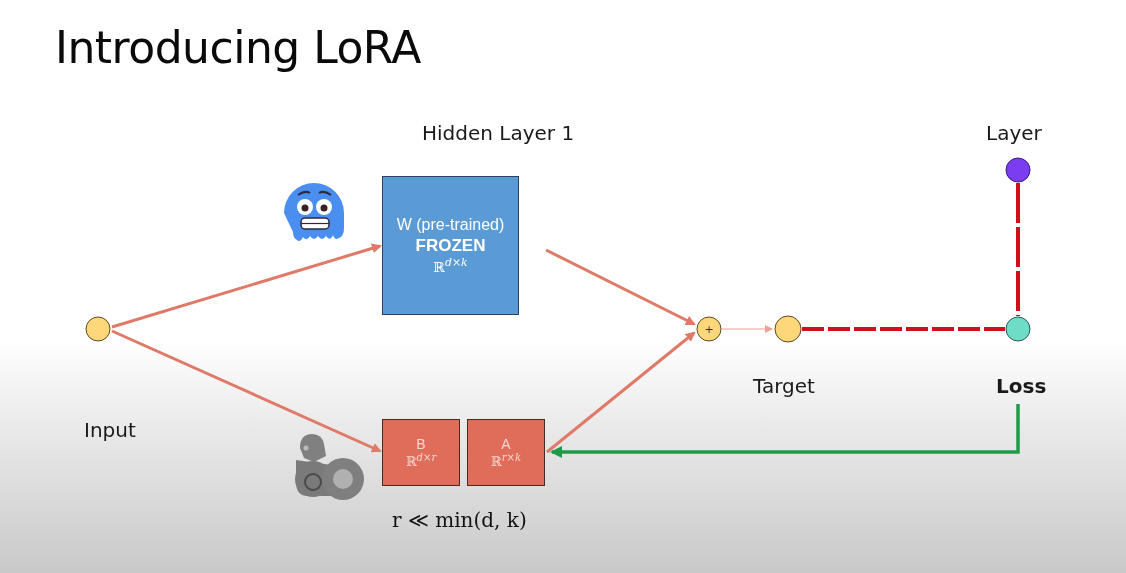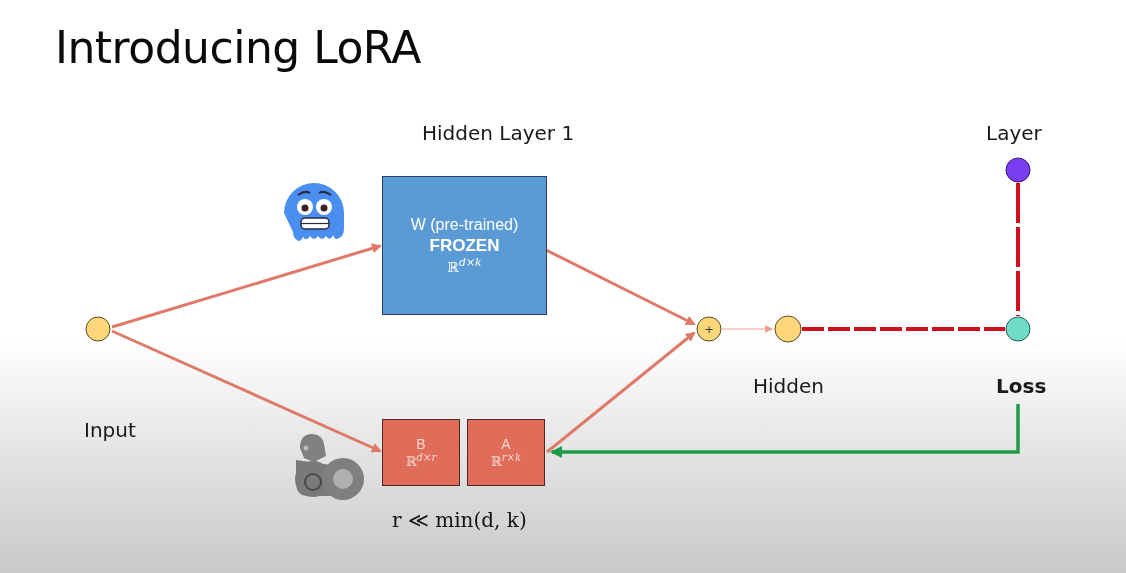--- a/index.html
+++ b/index.html
@@ -7,21 +7,21 @@
       width:1126px; height:573px; overflow:hidden; position:relative;
       background: linear-gradient(to bottom, #ffffff 0px, #ffffff 340px, #e9e9e9 430px, #c9c9c9 573px);
       font-family: "DejaVu Sans", sans-serif;
     }
     .title {
       position:absolute; left:37px; top:22px; font-size:44px; color:#0a0a0a;
       font-family:"DejaVu Sans", sans-serif; letter-spacing:-0.5px; font-weight:normal;margin-left:18px;
     }
     .label { position:absolute; font-size:20px; color:#1a1a1a; font-family:"DejaVu Sans", sans-serif; white-space:nowrap; }
     .box { position:absolute; box-sizing:border-box; display:flex; flex-direction:column; align-items:center; justify-content:center; color:#fff; }
-    .wbox { left:382px; top:176px; width:165px; height:139px; background:#5b9bd5; border:1.5px solid #2f3f5f; }
+    .wbox { left:382px; top:176px; width:137px; height:139px; background:#5b9bd5; border:1.5px solid #2f3f5f; }
     .wbox .l1 { font-size:16px; font-family:"Liberation Sans", sans-serif; }
     .wbox .l2 { font-size:17px; font-weight:bold; font-family:Liberation Sans, sans-serif; margin-top:2px; }
     .wbox .l3 { font-size:14px; font-family:"DejaVu Serif", serif; margin-top:0px; }
     .sbox { top:419px; width:78px; height:67px; background:#e06c5a; border:1.5px solid #4a2a22; color:#f5d7d0; }
     .sbox .l1 { font-size:14px; font-family:"Liberation Sans", sans-serif; }
     .sbox .l2 { font-size:13px; font-family:"DejaVu Serif", serif; }
     .sup { font-style:italic; font-size:0.78em; vertical-align:super; }
     .math { position:absolute; left:392px; top:508px; font-family:"DejaVu Serif", serif; font-size:20px; color:#111; white-space:nowrap; }
     svg.diagram { position:absolute; left:0; top:0; }
   </style>
@@ -86,21 +86,21 @@
     <circle cx="343" cy="479" r="10" fill="#b0b0b0"></circle>
     <circle cx="306" cy="448" r="2.5" fill="#bbb"></circle>
   </g>
 </svg>
 
 <div class="title">Introducing LoRA</div>
 
 <div class="label" style="left:388px; top:121px;margin-left:34px;">Hidden Layer 1</div>
 <div class="label" style="left:986px; top:121px;">Layer</div>
 <div class="label" style="left:84px; top:374px;margin-top:44px;">Input</div>
-<div class="label" style="left:753px; top:374px;">Hidden</div>
+<div class="label" style="left:753px; top:374px;">Target</div>
 <div class="label" style="left:996px; top:374px;font-weight:bold;">Loss</div>
 
 <div class="box wbox">
   <span class="l1">W (pre-trained)</span>
   <span class="l2">FROZEN</span>
   <span class="l3"><span>ℝ</span><span class="sup">d×k</span></span>
 </div>
 
 <div class="box sbox" style="left:382px;">
   <span class="l1">B</span>

